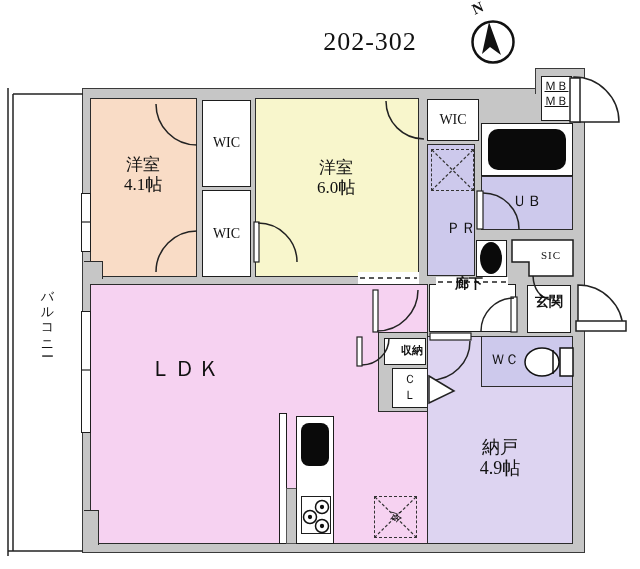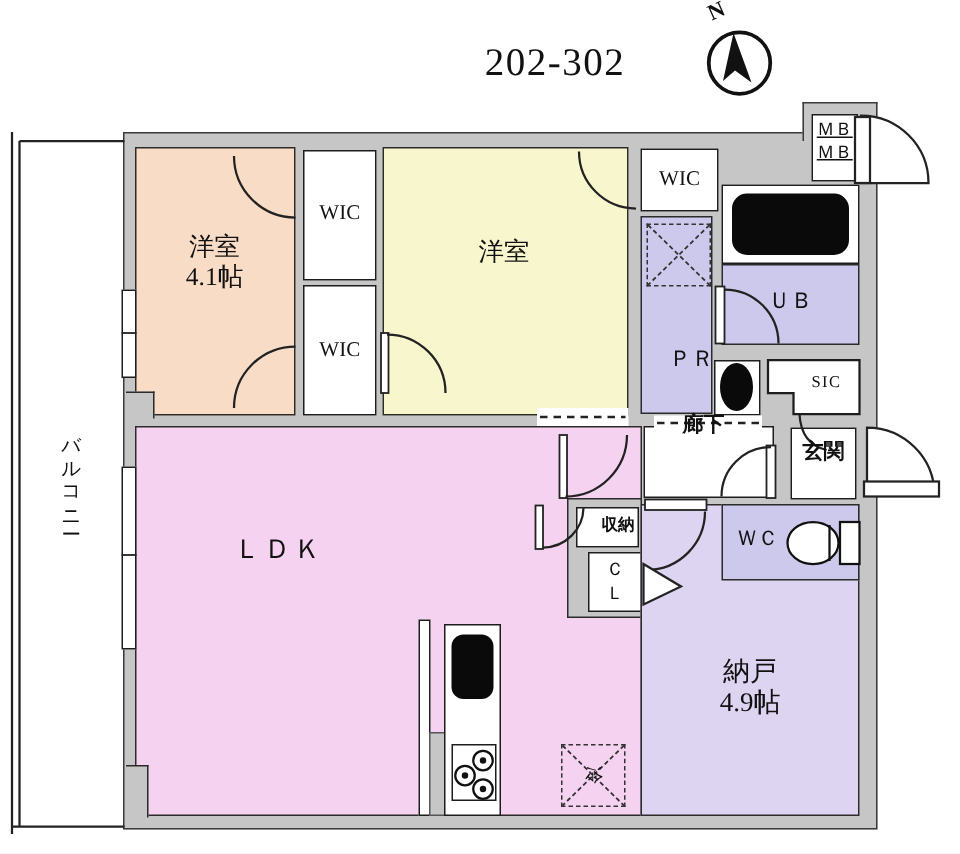--- a/index.html
+++ b/index.html
@@ -145,40 +145,41 @@
   <div class="lbl" style="left:468px;top:0px;width:20px;font-size:15px;font-weight:bold;transform:rotate(-24deg);">N</div>
 
   <div class="lbl" style="left:39px;top:282px;font-size:13px;letter-spacing:2px;writing-mode:vertical-rl;text-orientation:upright;">バルコニー</div>
 
   <div class="lbl" style="left:90px;top:155px;width:106px;font-size:17px;">
     <div>洋室</div>
     <div>4.1帖</div>
   </div>
   <div class="lbl" style="left:255px;top:158px;width:162px;font-size:17px;">
     <div>洋室</div>
+    <div>6.0帖</div>
   </div>
   <div class="lbl" style="left:105px;top:356px;width:162px;">
-    <div style="font-size:18px;letter-spacing:2px;">ＬＤＫ</div>
+    <div style="font-size:22px;letter-spacing:2px;">ＬＤＫ</div>
   </div>
   <div class="lbl" style="left:430px;top:437px;width:140px;font-size:18px;">
     <div>納戸</div>
     <div>4.9帖</div>
   </div>
 
   <div class="lbl" style="left:202px;top:135px;width:49px;font-size:14px;">WIC</div>
   <div class="lbl" style="left:202px;top:226px;width:49px;font-size:14px;">WIC</div>
   <div class="lbl" style="left:427px;top:112px;width:52px;font-size:14px;">WIC</div>
 
   <div class="lbl" style="left:541px;top:79px;width:31px;font-size:12px;line-height:1.25;text-decoration:underline;">
     <div>ＭＢ</div>
     <div>ＭＢ</div>
   </div>
 
   <div class="lbl" style="left:481px;top:193px;width:92px;font-size:15px;">ＵＢ</div>
-  <div class="lbl" style="left:427px;top:220px;width:68px;font-size:15px;margin-top:12px;">ＰＲ</div>
+  <div class="lbl" style="left:427px;top:220px;width:68px;font-size:15px;">ＰＲ</div>
   <div class="lbl" style="left:529px;top:249px;width:44px;font-size:11px;letter-spacing:1px;">SIC</div>
   <div class="lbl" style="left:429px;top:276px;width:80px;font-size:14px;font-weight:bold;">廊下</div>
   <div class="lbl" style="left:527px;top:294px;width:44px;font-size:14px;font-weight:bold;">玄関</div>
   <div class="lbl" style="left:484px;top:352px;width:42px;font-size:14px;">ＷＣ</div>
   <div class="lbl" style="left:384px;top:344px;width:56px;font-size:11px;font-weight:bold;">収納</div>
   <div class="lbl" style="left:392px;top:372px;width:36px;font-size:12px;line-height:1.3;">
     <div>Ｃ</div>
     <div>Ｌ</div>
   </div>
   <div class="lbl" style="left:383px;top:510px;width:24px;font-size:12px;transform:rotate(90deg);">冷</div>

